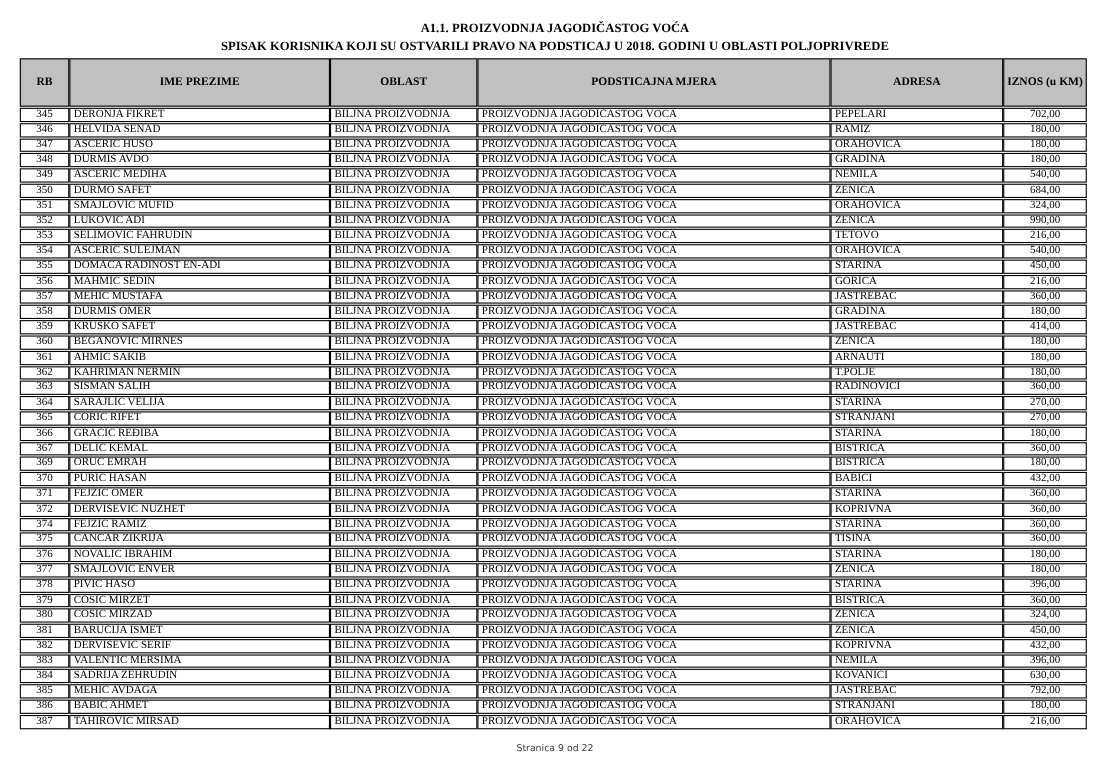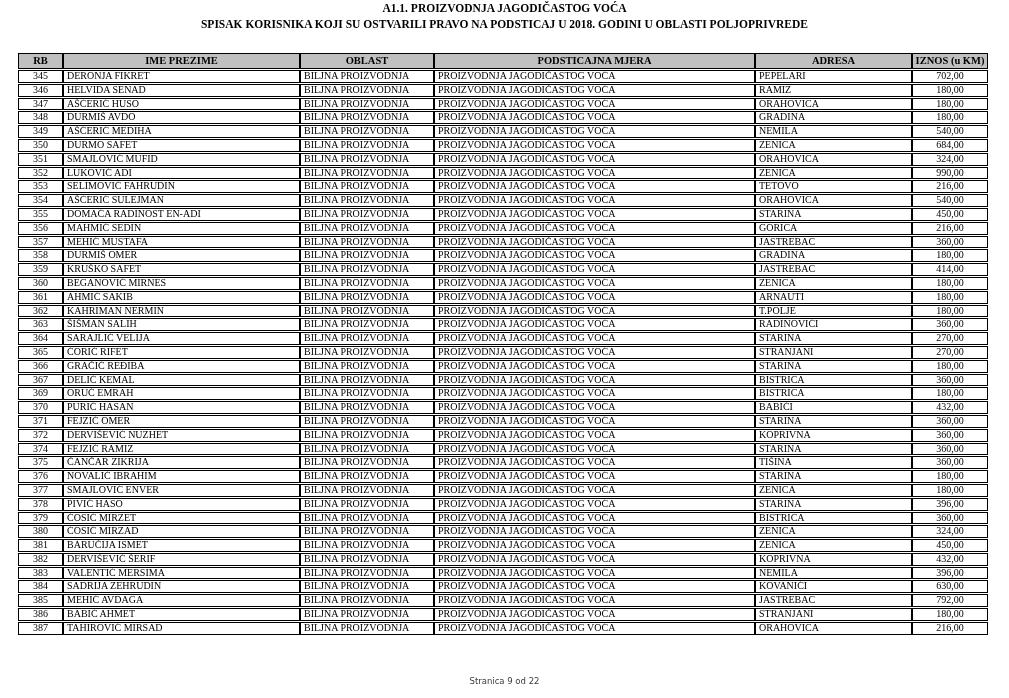--- a/index.html
+++ b/index.html
@@ -9,21 +9,21 @@
   }
   body {
     width: 1009px;
     height: 698px;
     position: relative;
     font-family: "Liberation Serif", serif;
     color: #000000;
     overflow: hidden;
   }
   .doc-header {
-    padding-top: 0;
+    padding-top: 18px;
     text-align: center;
     font-weight: bold;
     font-size: 11.5px;
     line-height: 16px;
   }
   .subsidy-table {
     position: absolute;
     left: 18px;
     top: 52px;
     width: 970px;
@@ -31,21 +31,21 @@
     border-collapse: separate;
     border-spacing: 0 1px;
   }
   .subsidy-table th {
     background: #c0c0c0;
     border: 1px solid #000000;
     font-size: 10.5px;
     font-weight: bold;
     height: 14px;
     line-height: 14px;
-    padding: 0 2px;
+    padding: 14px 2px;
     text-align: center;
     white-space: nowrap;
     overflow: hidden;
   }
   .subsidy-table td {
     border: 1px solid #000000;
     font-size: 10px;
     height: 10.8px;
     line-height: 10.8px;
     padding: 0 3px;

